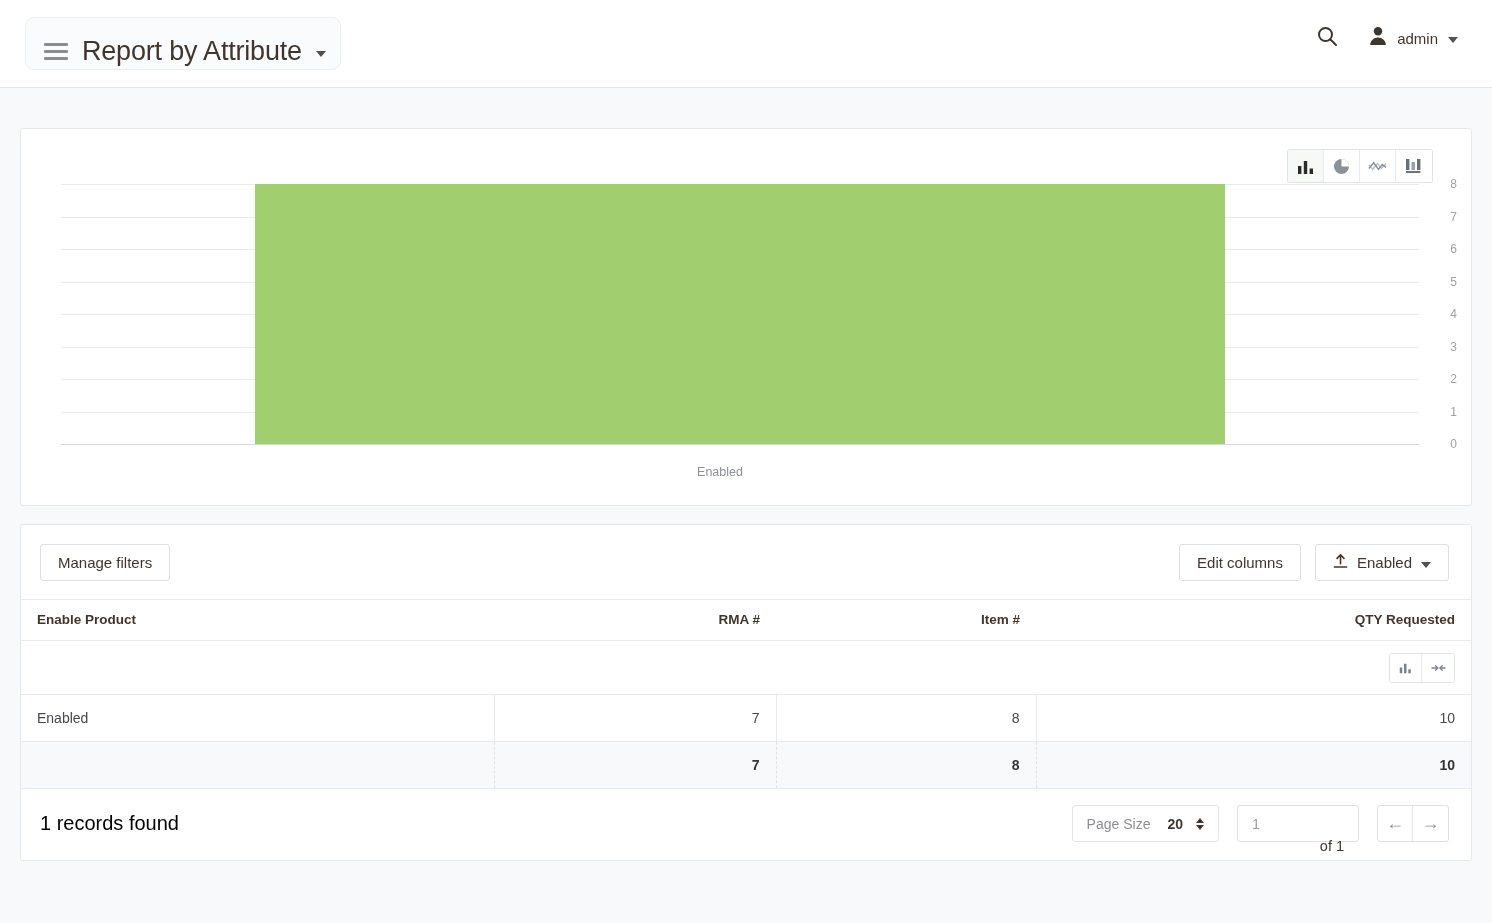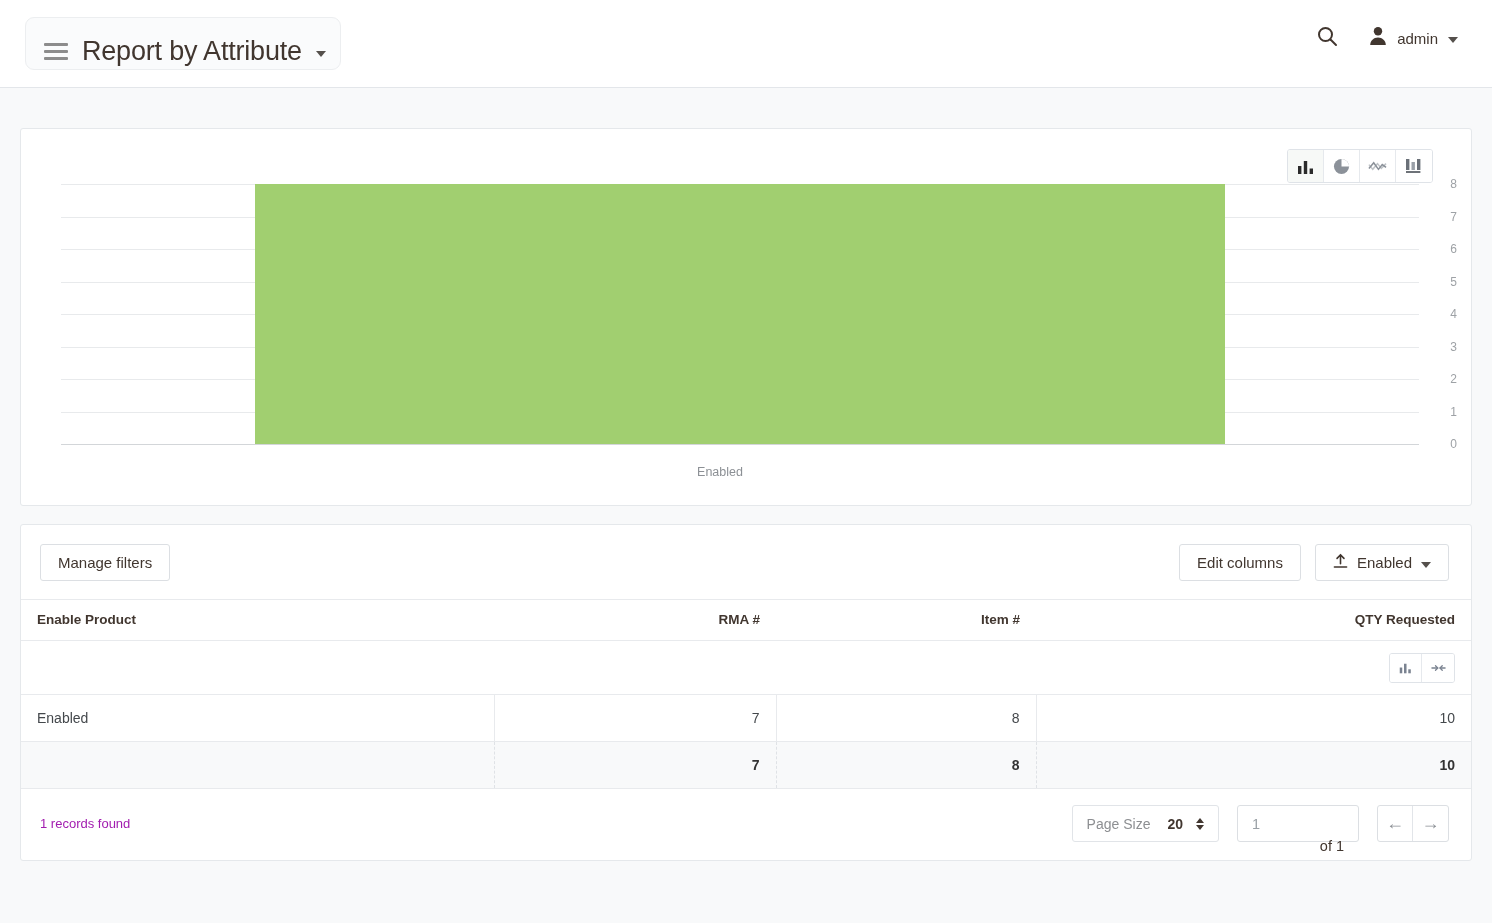--- a/index.html
+++ b/index.html
@@ -234,21 +234,21 @@
     border-right: 1px dashed #dfe2e6;
   }
   tr.total-row td:last-child { border-right: none; }
 
   .tbl-footer {
     display: flex;
     align-items: center;
     justify-content: space-between;
     padding: 16px 22px 18px 19px;
   }
-  .records { font-size: 13px; color: #a21caf; }
+  .records { font-size: 20px; color: #000000; }
   .pager { display: flex; align-items: center; gap: 18px; }
   .page-box {
     border: 1px solid #dcdfe3;
     border-radius: 3px;
     height: 37px;
     width: 122px;
     display: flex;
     align-items: center;
     justify-content: space-between;
     padding: 0 14px;

